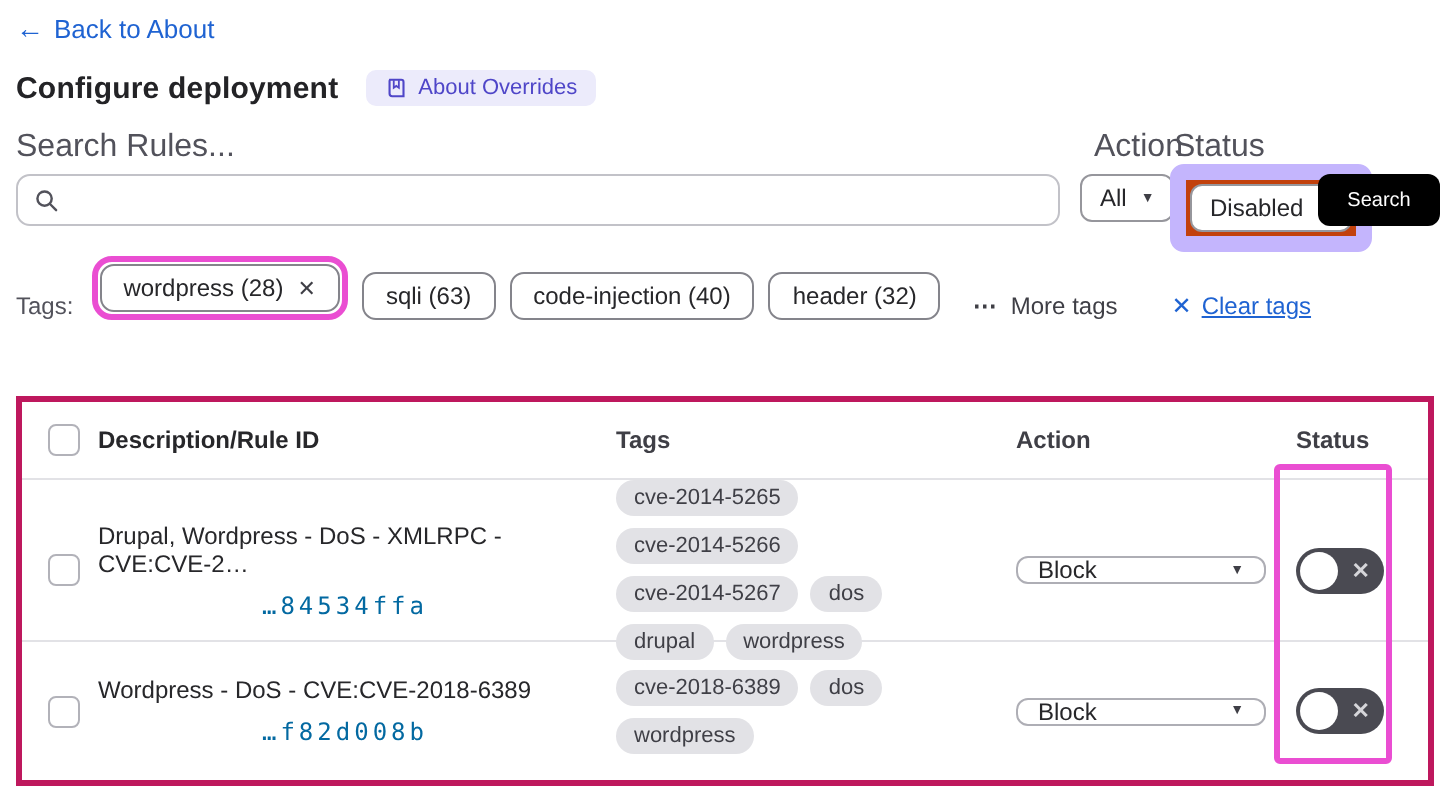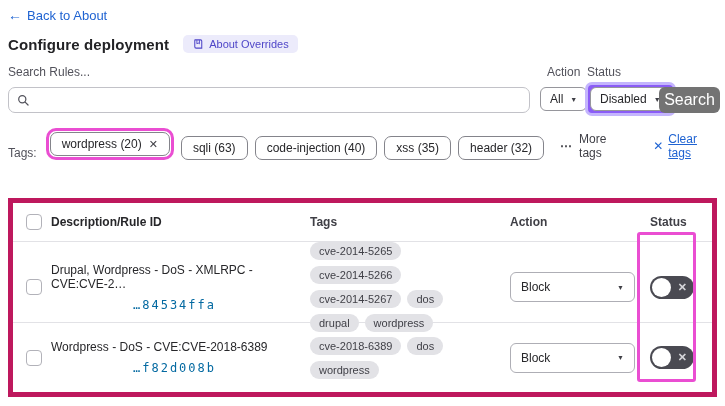--- a/index.html
+++ b/index.html
@@ -16,57 +16,57 @@
   .back-link .arrow { font-size: 14px; }
 
   
   .title-row { display: flex; align-items: center; gap: 14px; margin-top: 11px; }
   .page-title { font-size: 15px; font-weight: 700; color: #232326; letter-spacing: .1px; }
   .badge { display: inline-flex; align-items: flex-end; gap: 5px; background: #ecebfb; color: #4f46c8; font-size: 11px; padding: 3px 9px; border-radius: 5px; cursor: pointer; }
   .badge svg { display: block; }
 
   
   .filters { position: relative; height: 50px; margin-top: 12px; }
-  .filter-label { position: absolute; top: 0; font-size: 12px; color: #52525b; }
+  .filter-label { position: absolute; top: 0; font-size: 16px; color: #52525b; }
   .lbl-search { left: 0; }
   .lbl-action { left: 539px; }
   .lbl-status { left: 579px; }
   .search-box { position: absolute; left: 0; top: 22px; width: 522px; height: 26px; border: 1px solid #c2c2c8; border-radius: 7px; display: flex; align-items: center; padding: 0 8px; background: #fff; }
   .search-box input { border: none; outline: none; flex: 1; font-size: 12px; margin-left: 6px; font-family: "Liberation Sans", sans-serif; }
   .dropdown { display: inline-flex; align-items: center; gap: 7px; border: 1px solid #96969c; border-radius: 6px; background: #fff; padding: 0 9px; height: 24px; font-size: 12px; color: #27272a; cursor: pointer; }
   .dropdown .arr { font-size: 7px; color: #3f3f46; }
   .dd-action { position: absolute; left: 532px; top: 22px; }
-  .status-highlight { position: absolute; left: 577px; top: 17px; border: 3px solid #c4b5fd; border-radius: 7px; padding: 2px; background: #8b5cf6; }
-  .search-btn { position: absolute; left: 651px; top: 22px; width: 61px; height: 26px; background: #737373; color: #fff; font-size: 16px; border: none; border-radius: 6px; cursor: pointer; font-family: "Liberation Sans", sans-serif; }
+  .status-highlight { position: absolute; left: 577px; top: 17px; border: 8px solid #c4b5fd; border-radius: 7px; padding: 2px; background: #c2410c; }
+  .search-btn { position: absolute; left: 651px; top: 22px; width: 61px; height: 26px; background: #000000; color: #fff; font-size: 10px; border: none; border-radius: 6px; cursor: pointer; font-family: "Liberation Sans", sans-serif; }
 
   
   .tags-bar { display: flex; align-items: flex-end; gap: 7px; margin-top: 13px; height: 32px; }
   .tags-label { font-size: 12px; color: #52525b; margin-right: 2px; }
   .pill { display: inline-flex; align-items: center; gap: 7px; border: 1px solid #84848b; border-radius: 7px; padding: 4px 11px; font-size: 12px; color: #27272a; background: #fff; cursor: pointer; white-space: nowrap; }
   .pill .x { font-size: 11px; color: #3f3f46; }
   .selected-tag-highlight { border: 3px solid #ea4ed2; border-radius: 10px; padding: 1px; background: #fff; }
   .more-tags { display: inline-flex; align-items: center; gap: 6px; font-size: 12px; color: #3f3f46; margin-left: 9px; cursor: pointer; }
   .more-tags .dots { font-weight: 700; letter-spacing: 1px; }
   .clear-tags { display: inline-flex; align-items: center; gap: 5px; font-size: 12px; color: #1f63d2; margin-left: 20px; cursor: pointer; }
   .clear-tags .label { text-decoration: underline; }
 
   
-  .rules-table { margin-top: 38px; border: 5px solid #be185d; background: #fff; }
+  .rules-table { margin-top: 38px; border: 3px solid #be185d; background: #fff; }
   .trow { display: grid; grid-template-columns: 30px 267px 200px 132px 1fr; align-items: center; }
   .trow + .trow { border-top: 1px solid #e2e2e6; }
   .thead { height: 38px; font-weight: 700; font-size: 12px; color: #3f3f46; }
   .row-1 { height: 81px; }
   .row-2 { height: 70px; }
   .cell-check { display: flex; justify-content: center; align-items: center; padding-left: 12px; }
   input[type="checkbox"] { appearance: none; width: 16px; height: 16px; border: 1.5px solid #b2b2b9; border-radius: 4px; background: #fff; cursor: pointer; }
   .cell-desc { padding-left: 8px; padding-right: 12px; font-size: 12px; color: #27272a; }
   .rule-id { font-family: "DejaVu Sans Mono", monospace; font-size: 12px; letter-spacing: 2px; color: #0369a1; margin-top: 7px; text-align: center; }
   .cell-tags { display: flex; flex-wrap: wrap; gap: 6px; padding-right: 24px; }
   .mini-pill { background: #e2e2e6; border-radius: 9px; padding: 3px 9px; font-size: 11px; color: #3f3f46; white-space: nowrap; }
-  .select { width: 125px; height: 30px; border: 1px solid #aeaeb5; border-radius: 6px; display: flex; align-items: center; justify-content: space-between; padding: 0 10px; font-size: 12px; color: #27272a; background: #fff; cursor: pointer; }
+  .select { width: 125px; height: 14px; border: 1px solid #aeaeb5; border-radius: 6px; display: flex; align-items: center; justify-content: space-between; padding: 0 10px; font-size: 12px; color: #27272a; background: #fff; cursor: pointer; }
   .select .arr { font-size: 7px; color: #3f3f46; }
   .cell-status { display: flex; justify-content: flex-start; padding-left: 8px; }
   .toggle { width: 44px; height: 23px; background: #4a4a52; border-radius: 12px; display: flex; align-items: center; padding: 2px; cursor: pointer; position: relative; }
   .toggle .knob { width: 19px; height: 19px; background: #fff; border-radius: 50%; }
   .toggle .xmark { position: absolute; right: 7px; color: #d6d6da; font-size: 11px; font-weight: 700; }
 
   
   .status-col-highlight { position: absolute; left: 637px; top: 232px; width: 59px; height: 150px; border: 3px solid #ea4ed2; border-radius: 3px; pointer-events: none; }
 </style>
 </head>
@@ -116,33 +116,30 @@
     </div>
 
     <button class="search-btn">Search</button>
   </div>
 
   <div class="tags-bar">
     <span class="tags-label">Tags:</span>
 
     <span class="selected-tag-highlight">
       <span class="pill">
-        <span>wordpress (20)</span>
+        <span>wordpress (28)</span>
         <span class="x">✕</span>
       </span>
     </span>
 
     <span class="pill">
         <span>sqli (63)</span>
       </span>
     <span class="pill">
         <span>code-injection (40)</span>
-      </span>
-    <span class="pill">
-        <span>xss (35)</span>
       </span>
     <span class="pill">
         <span>header (32)</span>
       </span>
 
     <span class="more-tags">
       <span class="dots">⋯</span>
       <span>More tags</span>
     </span>
 

